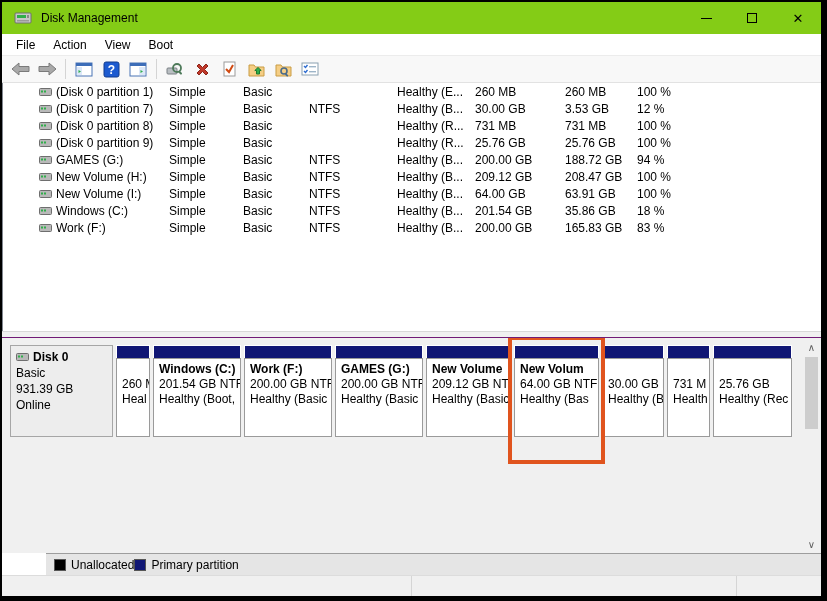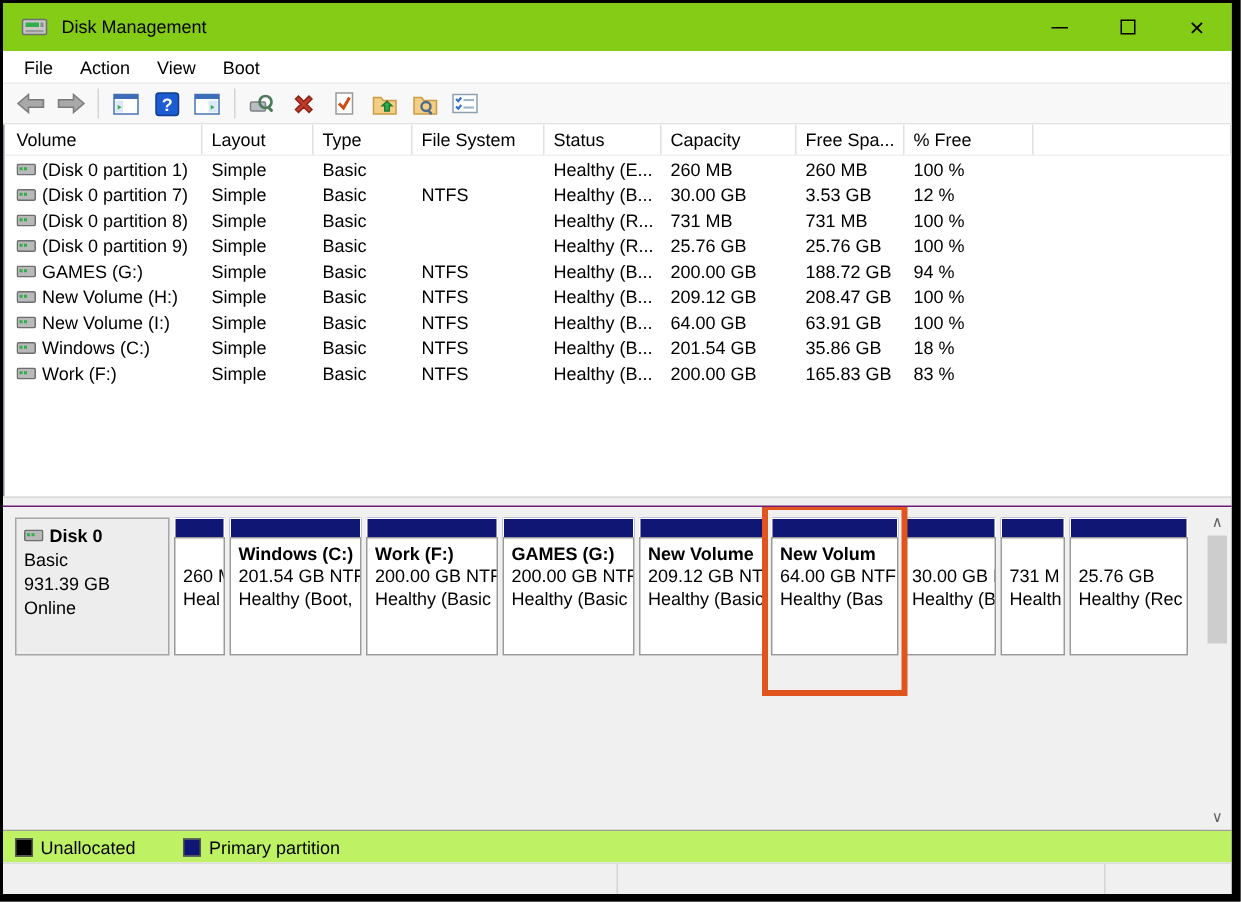--- a/index.html
+++ b/index.html
@@ -25,21 +25,21 @@
   .toolbar { height:28px; display:flex; align-items:center; background:#f8f8f8; border-top:1px solid #ececec; border-bottom:1px solid #e2e2e2; padding-left:6px; gap:3px; flex:0 0 auto; }
   .tb-btn { width:24px; height:24px; display:flex; align-items:center; justify-content:center; }
   .tb-sep { width:1px; height:20px; background:#d4d4d4; margin:0 3px; }
 
   
   .volume-pane { height:248px; background:#fff; overflow:hidden; flex:0 0 auto; border-left:1px solid #828790; }
   .vgrid { display:grid; grid-template-columns:132px 74px 66px 88px 78px 90px 72px 86px 1fr; align-items:center; }
   .vheader { height:21px; border-bottom:1px solid #f0f0f0; }
   .vheader .hcell { height:100%; display:flex; align-items:center; padding-left:6px; border-right:1px solid #e0e0e0; white-space:nowrap; overflow:hidden; }
   .vheader .hcell:first-child { padding-left:8px; }
-  .vrow { height:17px; }
+  .vrow { height:17px;padding-left:28px; }
   .vrow .cell { padding-left:6px; white-space:nowrap; overflow:hidden; }
   .vrow .cell:first-child { padding-left:8px; display:flex; align-items:center; gap:4px; }
 
   
   .splitter { height:6px; background:#f0f0f0; border-top:1px solid #d8d8d8; flex:0 0 auto; }
 
   
   .graph-pane { flex:1 1 auto; background:#f0f0f0; border-top:1px solid #701a75; position:relative; padding:7px 26px 0 8px; overflow:hidden; }
   .disk-row { display:flex; margin-bottom:9px; }
   .disk-info { width:103px; flex:0 0 auto; border:1px solid #a6a6a6; background:#ededed; padding:3px 5px; line-height:16px; }
@@ -53,21 +53,21 @@
   .cd-info { height:92px; }
   .highlight-box { position:absolute; left:-6px; right:-6px; top:-9px; bottom:-27px; border:4px solid var(--highlight,#E0541E); pointer-events:none; z-index:5; }
 
   
   .vscroll { position:absolute; top:1px; right:1px; bottom:0; width:17px; background:#f0f0f0; display:flex; flex-direction:column; align-items:center; }
   .vs-arrow { height:17px; width:17px; display:flex; align-items:center; justify-content:center; color:#5f5f5f; font-size:10px; }
   .vs-thumb { width:13px; height:72px; background:#cdcdcd; margin-top:1px; }
   .vs-spacer { flex:1; }
 
   
-  .legendbar { height:22px; background:#bef264; border-top:1px solid #9d9d9d; display:flex; align-items:center; padding-left:8px; gap:32px; flex:0 0 auto; }
+  .legendbar { height:22px; background:#e5e5e5; border-top:1px solid #9d9d9d; display:flex; align-items:center; padding-left:8px; gap:0; flex:0 0 auto;margin-left:44px; }
   .legend-item { display:flex; align-items:center; gap:5px; }
   .swatch { width:12px; height:12px; border:1px solid #555; }
   .statusbar { height:21px; background:#f0f0f0; border-top:1px solid #dcdcdc; display:flex; flex:0 0 auto; }
   .sb-seg1 { width:410px; border-right:1px solid #d5d5d5; }
   .sb-seg2 { width:325px; border-right:1px solid #d5d5d5; }
 
   svg { display:block; }
 </style>
 </head>
 <body>
@@ -176,31 +176,20 @@
             <rect x="1" y="1" width="16" height="12" fill="#fff" stroke="#8aa0b0"></rect>
             <path d="M3 4 L4.5 5.5 L6.5 3" fill="none" stroke="#2d6cd0" stroke-width="1.4"></path>
             <path d="M3 9 L4.5 10.5 L6.5 8" fill="none" stroke="#2d6cd0" stroke-width="1.4"></path>
             <rect x="8" y="4" width="7" height="1.4" fill="#9db5c8"></rect>
             <rect x="8" y="9" width="7" height="1.4" fill="#9db5c8"></rect>
           </svg>
         </div>
   </div>
 
   <div class="volume-pane">
-    <div class="vgrid vheader">
-      <div class="hcell">Volume</div>
-      <div class="hcell">Layout</div>
-      <div class="hcell">Type</div>
-      <div class="hcell">File System</div>
-      <div class="hcell">Status</div>
-      <div class="hcell">Capacity</div>
-      <div class="hcell">Free Spa...</div>
-      <div class="hcell">% Free</div>
-      <div class="hcell"></div>
-    </div>
     <div id="vrows">
       <div class="vgrid vrow">
         <div class="cell">
               <svg width="13" height="8" viewBox="0 0 13 8">
                 <rect x="0.5" y="0.5" width="12" height="7" rx="1" fill="#b9b9b9" stroke="#6e6e6e"></rect>
                 <rect x="2" y="2.5" width="2" height="2" fill="#2fae4a"></rect>
                 <rect x="5" y="2.5" width="2" height="2" fill="#2fae4a"></rect>
               </svg>
               <span class="vtext">(Disk 0 partition 1)</span>
             </div>

